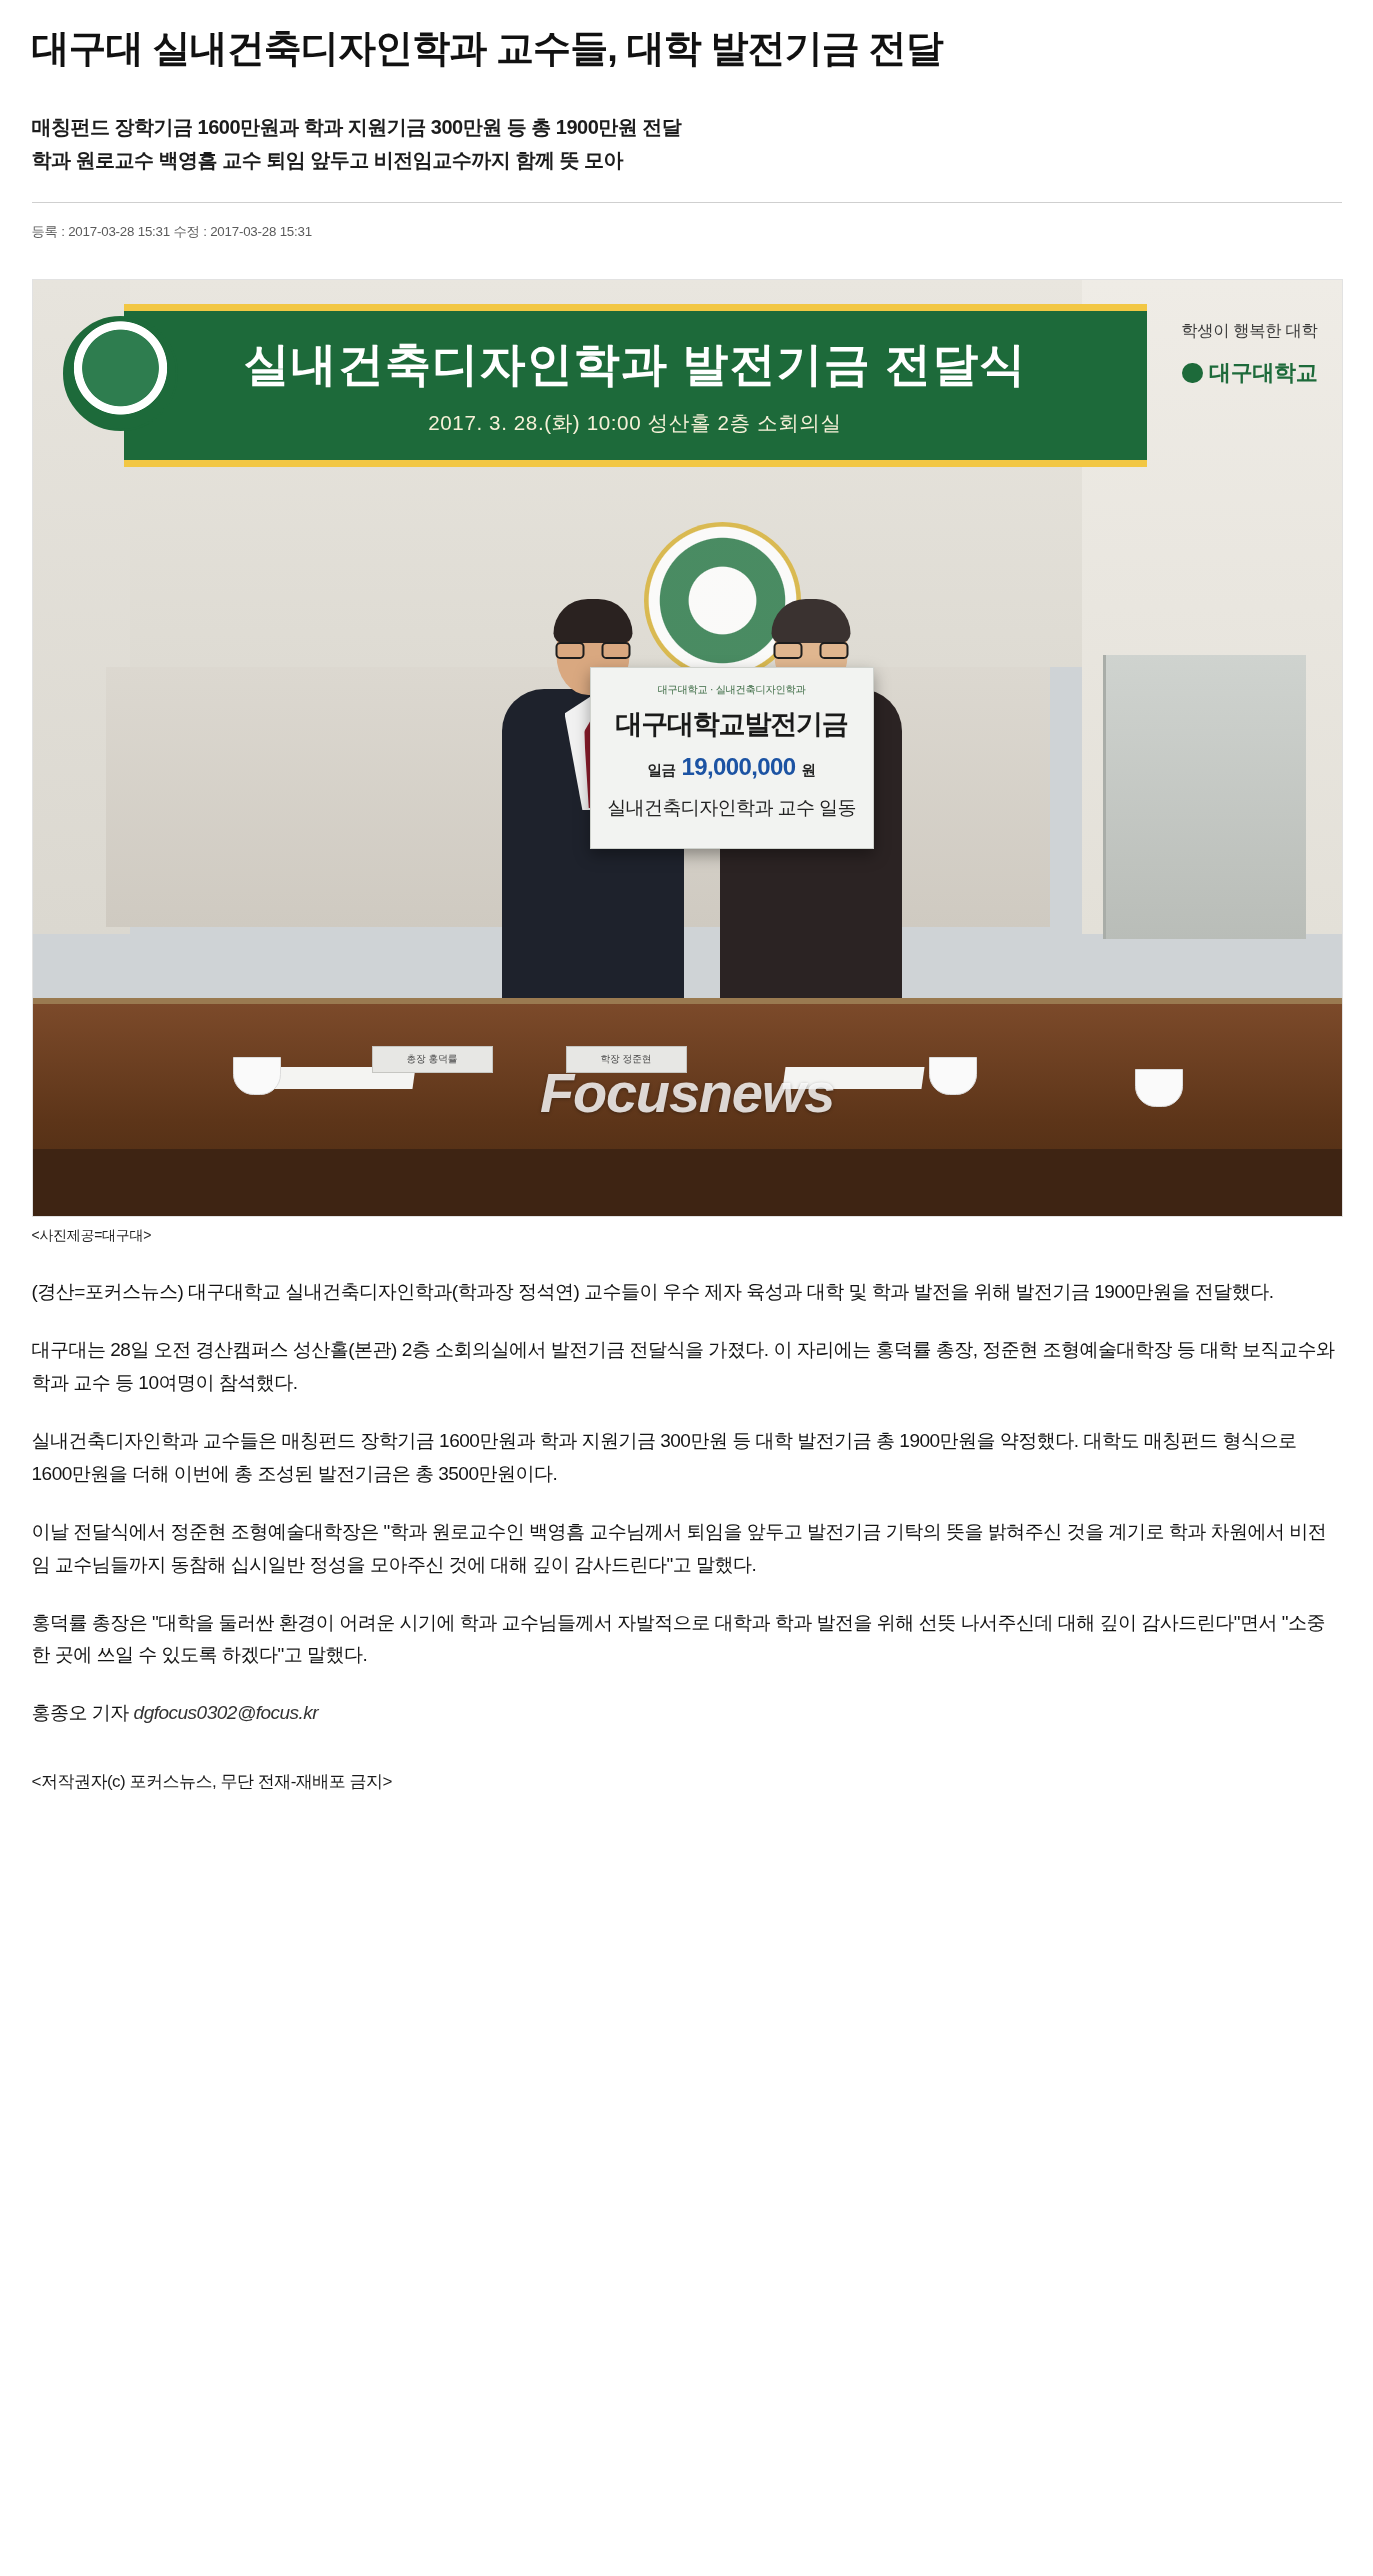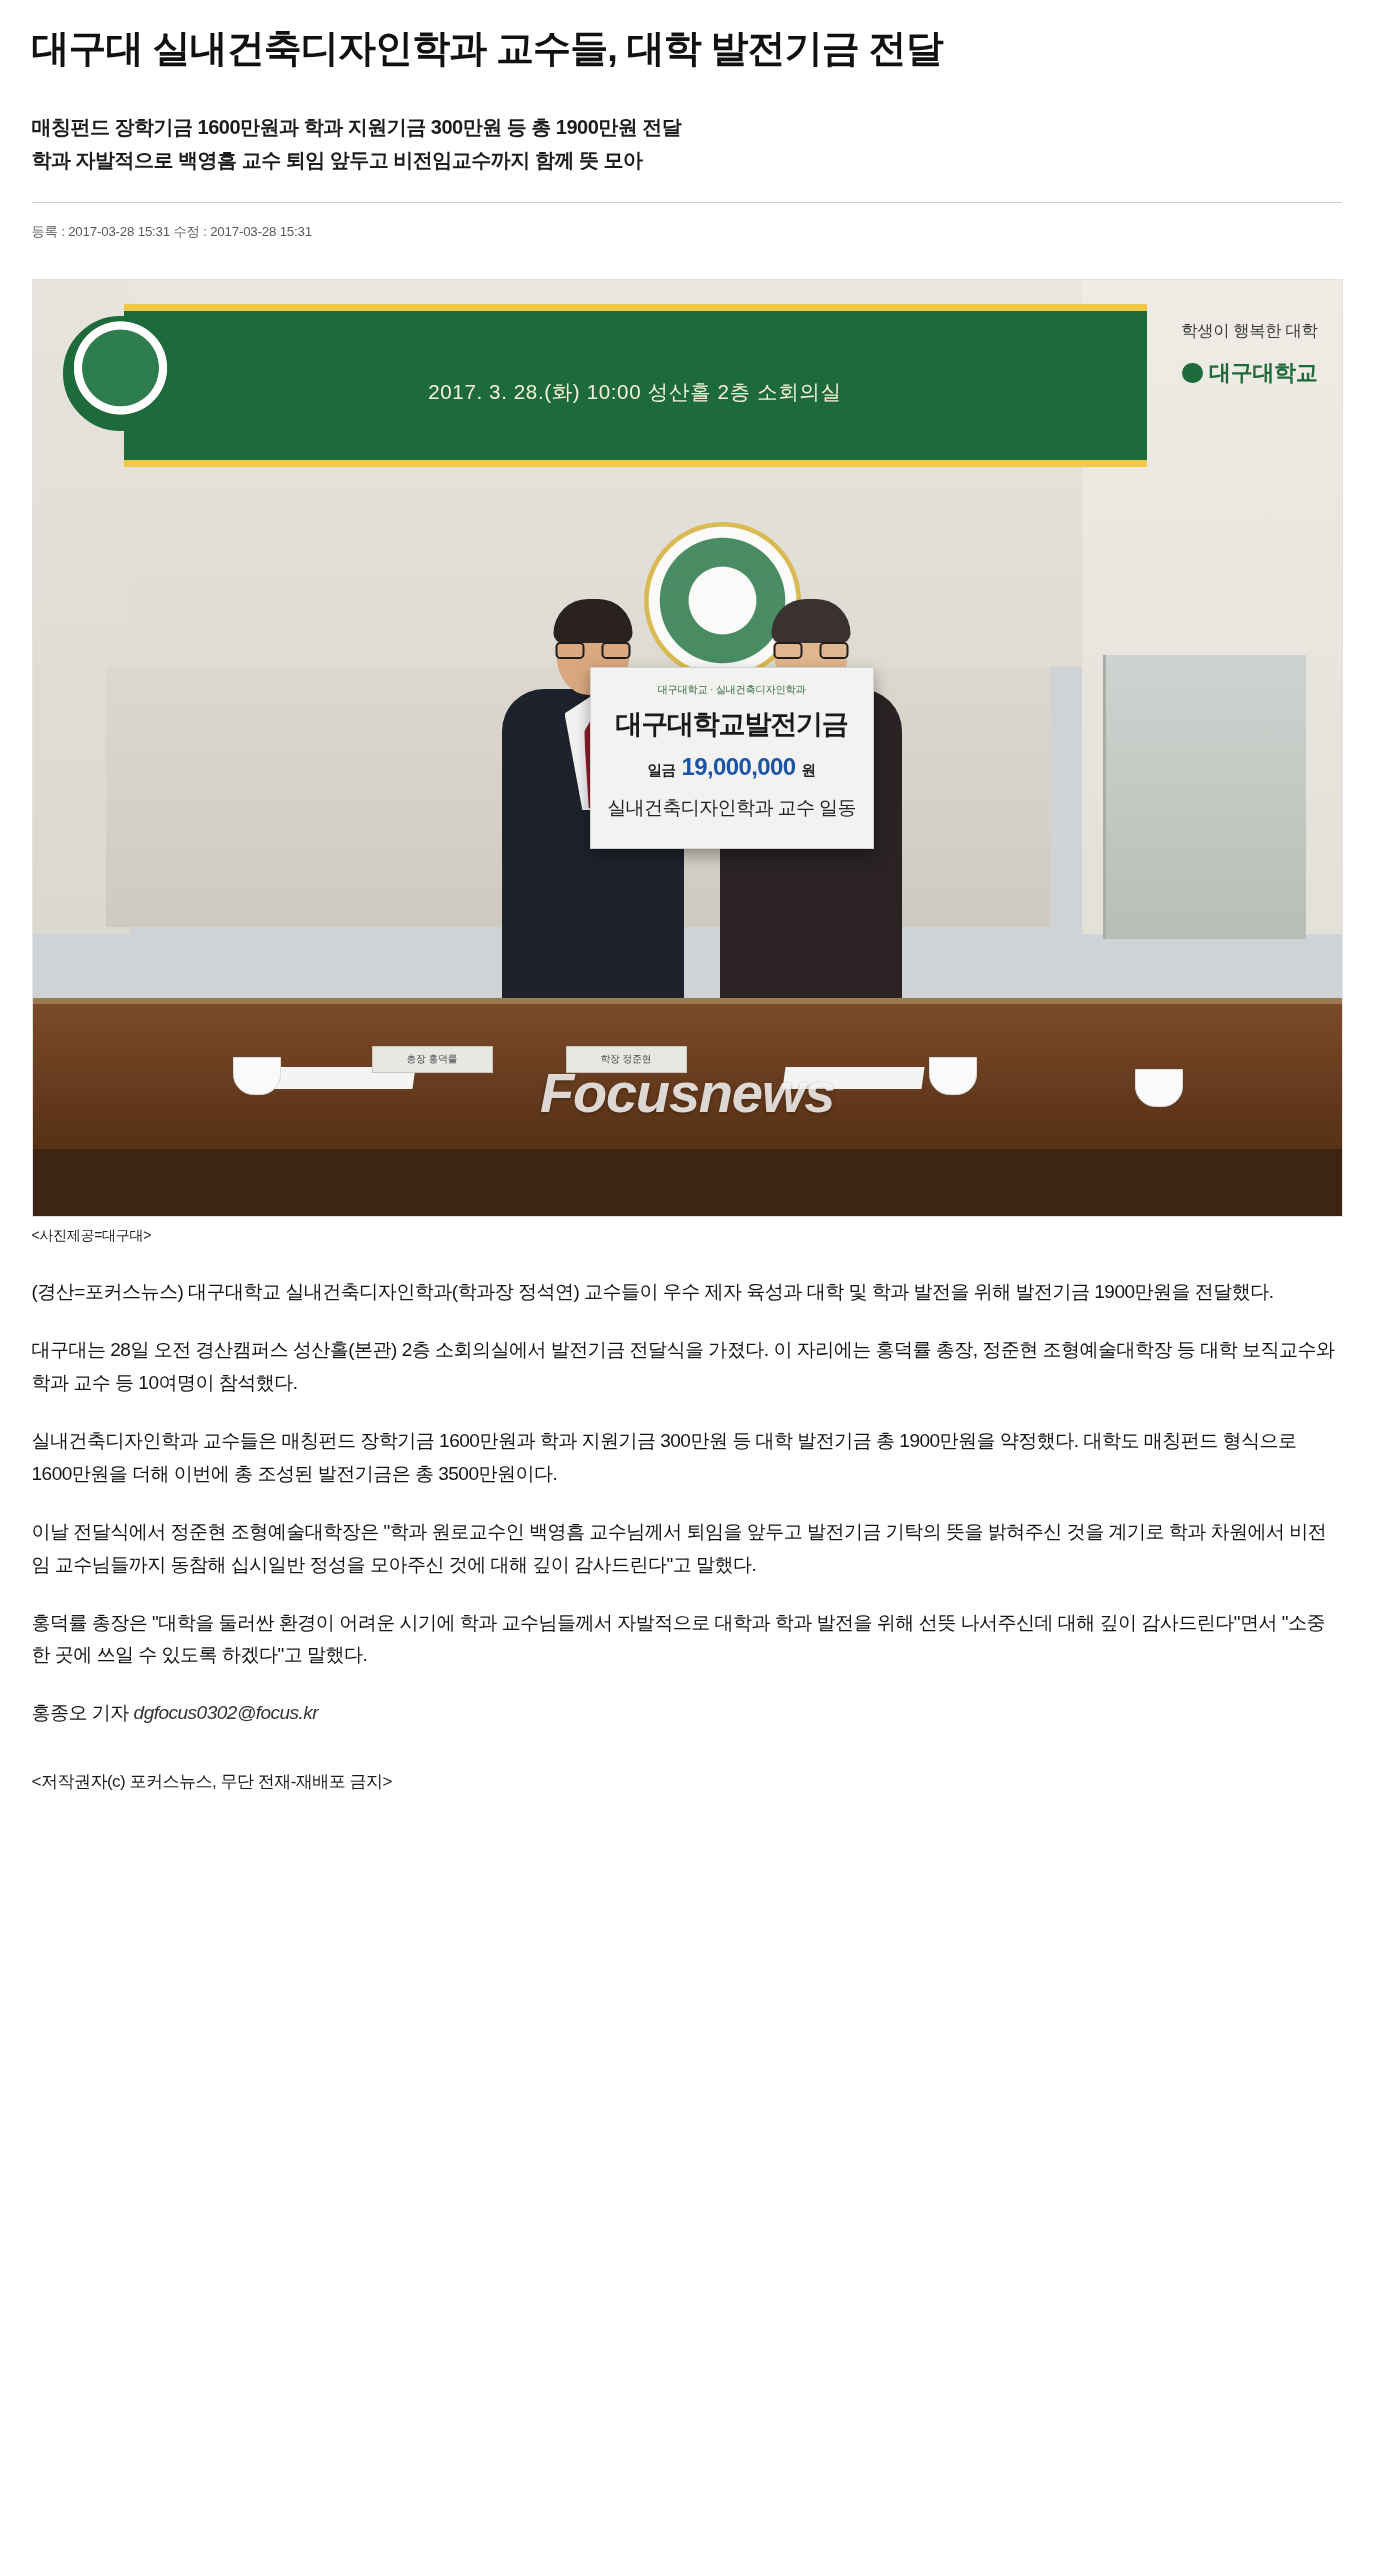--- a/index.html
+++ b/index.html
@@ -313,38 +313,39 @@
 </style>
 </head>
 <body>
 
 <div class="page">
 
   <h1 class="headline">대구대 실내건축디자인학과 교수들, 대학 발전기금 전달</h1>
 
   <div class="subheads">
     <div class="subhead">매칭펀드 장학기금 1600만원과 학과 지원기금 300만원 등 총 1900만원 전달</div>
-    <div class="subhead">학과 자발적으로 백영흠 교수 퇴임 앞두고 비전임교수까지 함께 뜻 모아</div>
+    <div class="subhead">학과 원로교수 백영흠 교수 퇴임 앞두고 비전임교수까지 함께 뜻 모아</div>
   </div>
 
   <hr class="rule">
 
   <div class="dateline">등록 : 2017-03-28 15:31 수정 : 2017-03-28 15:31</div>
 
   <figure class="figure" style="margin-left:0;margin-right:0;">
     <div class="photo">
 
       <div class="ph-wall"></div>
       <div class="ph-wall-left"></div>
       <div class="ph-wall-right"></div>
       <div class="cabinet"></div>
       <div class="door-right"></div>
       <div class="emblem"></div>
 
       <div class="banner">
+        <div class="banner-title">실내건축디자인학과 발전기금 전달식</div>
         <div class="banner-sub">2017. 3. 28.(화) 10:00        성산홀 2층 소회의실</div>
       </div>
       <div class="banner-logo"></div>
       <div class="banner-univ">
         <div class="l1">학생이 행복한 대학</div>
         <div class="l2"><span class="mark"></span><span>대구대학교</span></div>
       </div>
 
       <div class="person left">
         <div class="body"></div>

